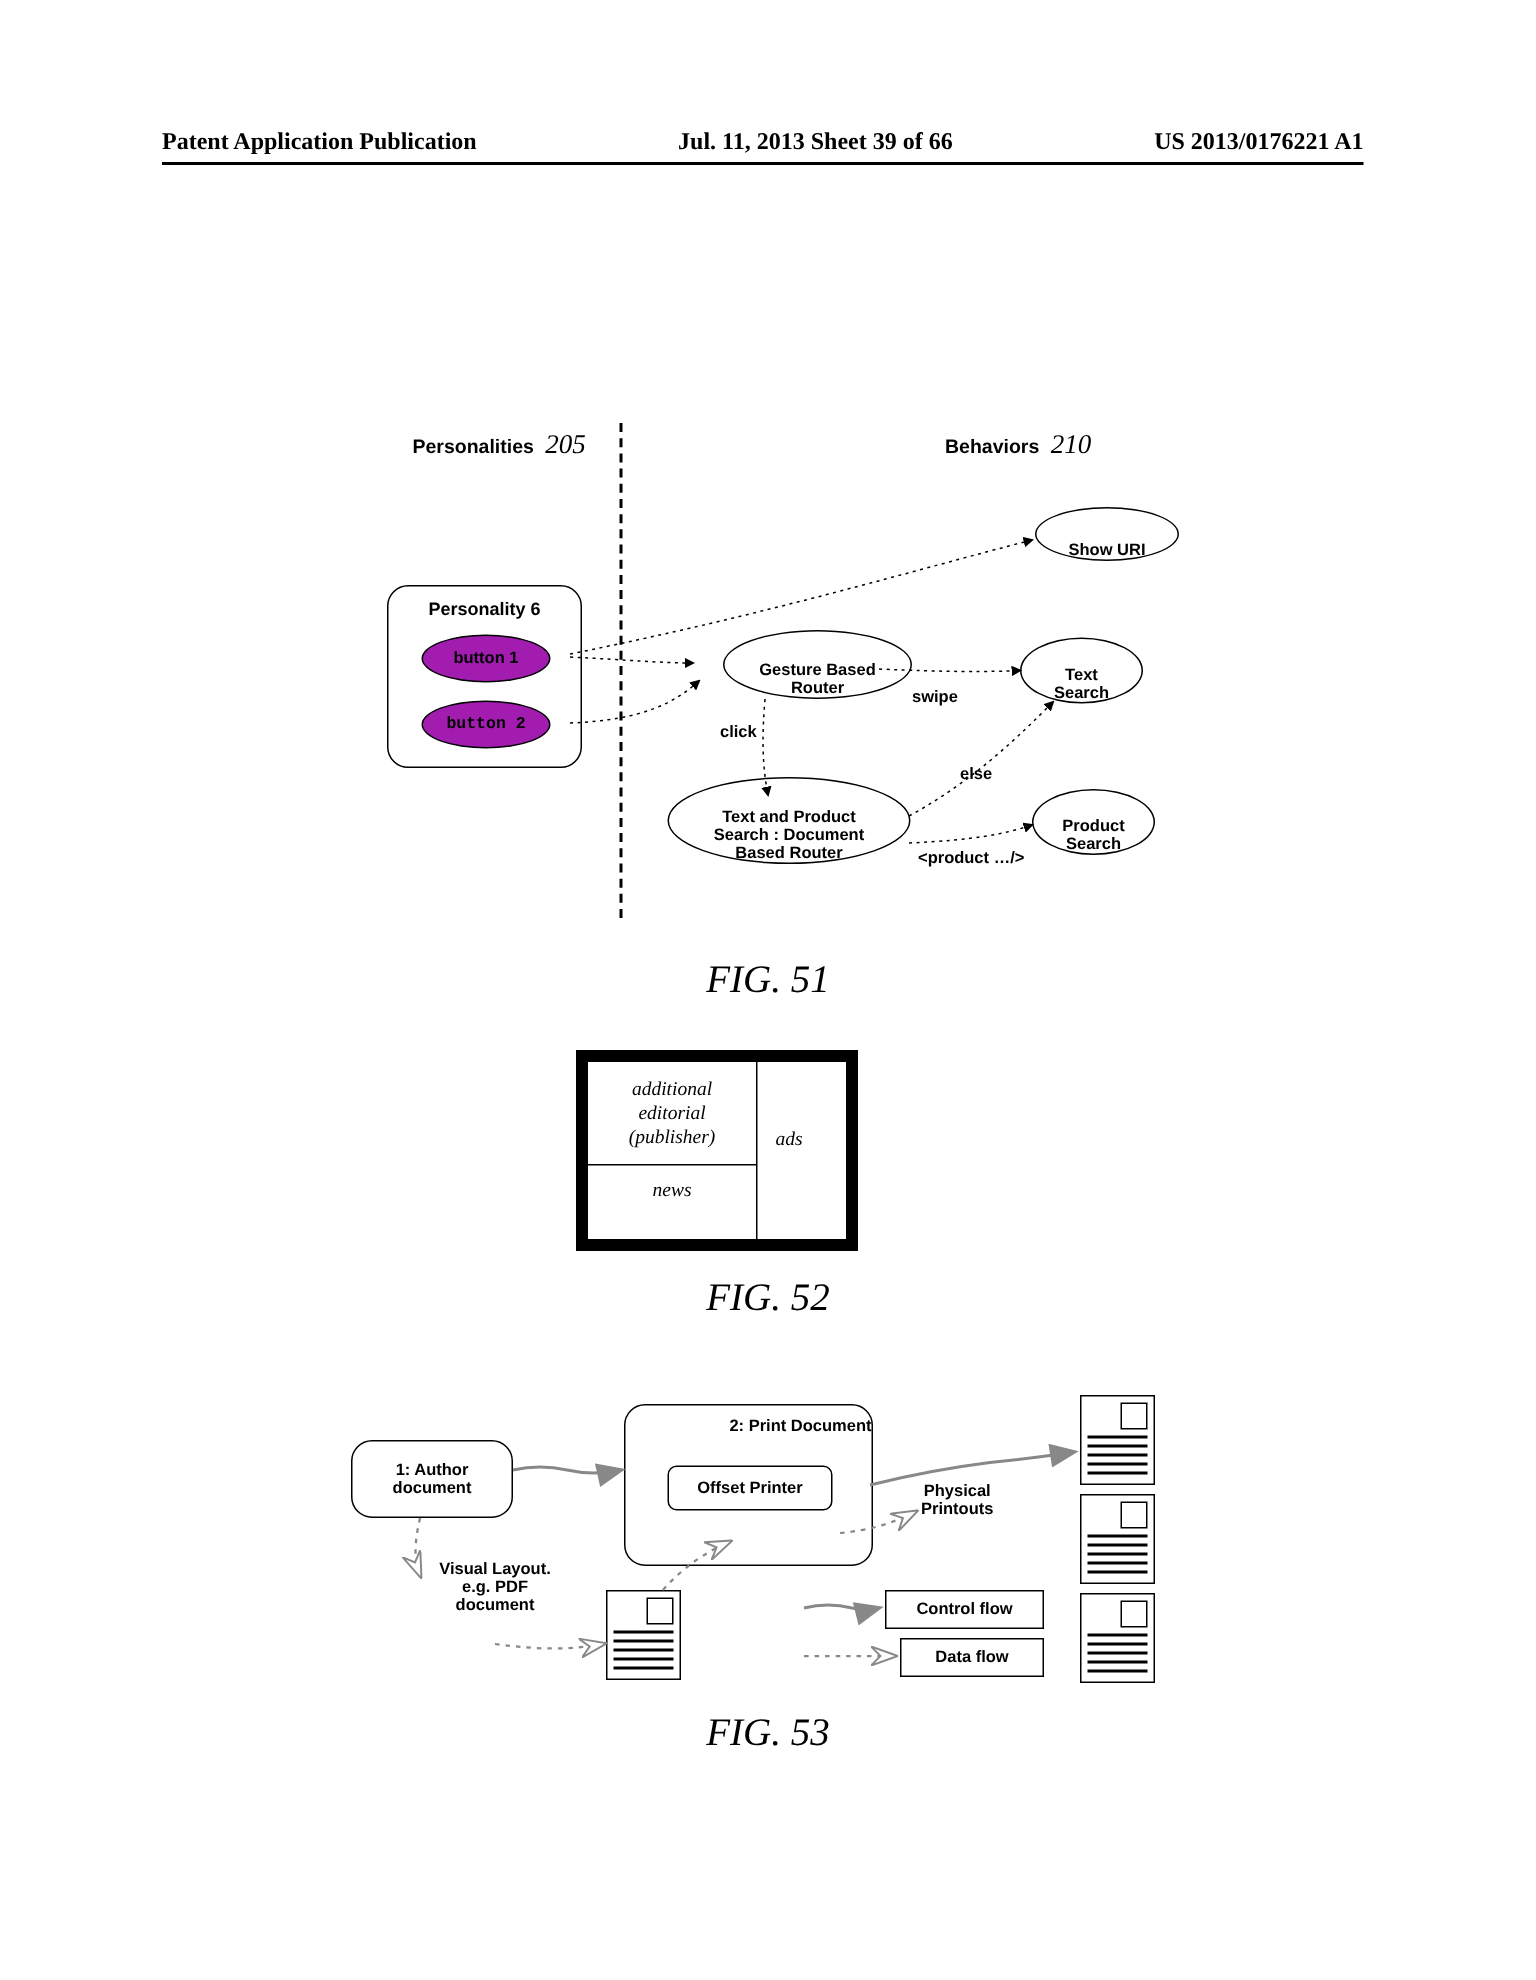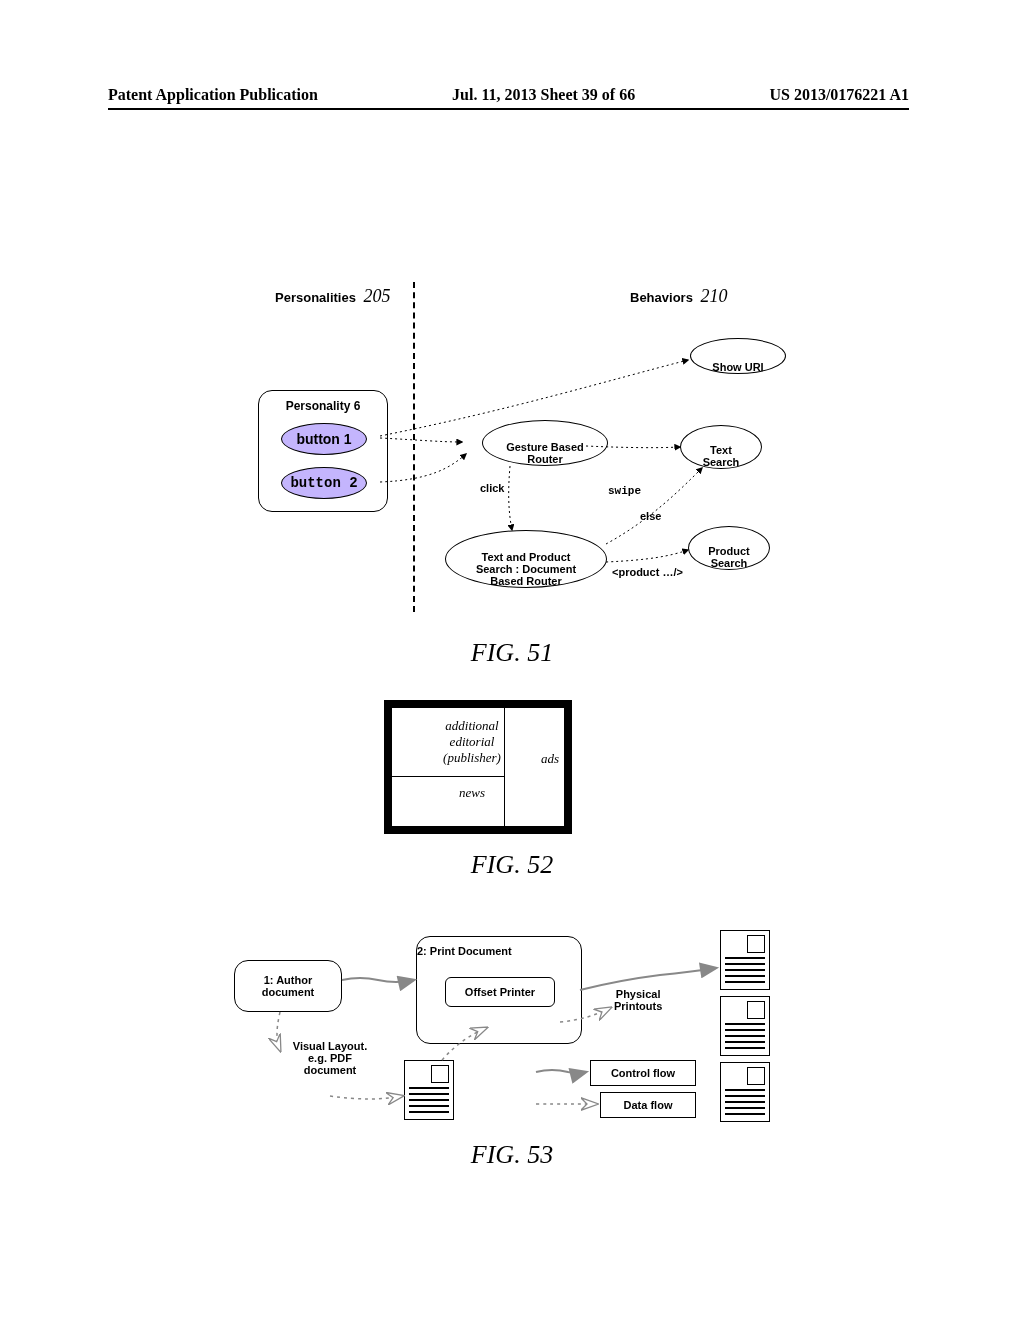--- a/index.html
+++ b/index.html
@@ -59,24 +59,24 @@
     position: absolute;
     border: 1.5px solid #000;
     border-radius: 14px;
     background: #fff;
   }
   .small-oval {
     position: absolute;
     border: 1.5px solid #000;
     border-radius: 50% / 50%;
     display:flex; align-items:center; justify-content:center;
-    font-size: 14px;
+    font-size: 11px;
     font-family: Arial, sans-serif;
     font-weight: bold;
-    background:#c4b5fd;
+    background:#a21caf;
   }
   .small-label {
     position:absolute;
     font-size: 11px;
     font-family: Arial, sans-serif;
     font-weight: bold;
   }
   .bordered {
     border: 1.5px solid #000;
     background:#fff;
@@ -97,21 +97,20 @@
     border: 8px solid #000;
     background:#fff;
   }
   .fig52-cell {
     position:absolute;
     font-family:"Times New Roman", serif;
     font-style: italic;
     font-size: 13px;
     display:flex; align-items:center; justify-content:center;
     text-align:center;
-    padding-left:24px;
   }
   .fig52-div-v { position:absolute; border-left:1.5px solid #000; }
   .fig52-div-h { position:absolute; border-top:1.5px solid #000; }
   
   .mini-page {
     position:absolute;
     border: 1.5px solid #000;
     background:#fff;
     width: 48px; height: 58px;
   }
@@ -155,27 +154,27 @@
     </div>
 </div>
 
 <div class="oval" style="top:338px; left:690px; width:94px; height:34px;">
     <span>Show URI</span>
   </div>
 <div class="oval" style="top:420px; left:482px; width:124px; height:44px; white-space:pre-line;"><span>Gesture Based
 Router</span></div>
 <div class="oval" style="top:425px; left:680px; width:80px; height:42px; white-space:pre-line;"><span>Text
 Search</span></div>
-<div class="oval" style="top:530px; left:445px; width:160px; height:56px; white-space:pre-line;"><span>Text and Product
+<div class="oval" style="top:518px; left:445px; width:160px; height:56px; white-space:pre-line;"><span>Text and Product
 Search : Document
 Based Router</span></div>
 <div class="oval" style="top:526px; left:688px; width:80px; height:42px; white-space:pre-line;"><span>Product
 Search</span></div>
 
-<div class="small-label" style="top:485px; left:608px;font-family:Liberation Mono, monospace;">swipe</div>
+<div class="small-label" style="top:459px; left:608px;">swipe</div>
 <div class="small-label" style="top:482px; left:480px;">click</div>
 <div class="small-label" style="top:510px; left:640px;">else</div>
 <div class="small-label" style="top:566px; left:612px;">&lt;product …/&gt;</div>
 
 <svg class="abs" style="top:280px; left:250px; width:560px; height:330px; pointer-events:none;">
   <defs>
     <marker id="ah" viewBox="0 0 10 10" refX="8" refY="5" markerWidth="7" markerHeight="7" orient="auto">
       <path d="M0,0 L10,5 L0,10 z" fill="#000"></path>
     </marker>
   </defs>
@@ -205,21 +204,21 @@
 (publisher)</div>
   <div class="fig52-cell" style="top:68px; left:0; width:112px; height:34px;">news</div>
   <div class="fig52-cell" style="top:0; left:112px; width:44px; height:102px;">ads</div>
 </div>
 <div class="fig-label" style="top:850px;">FIG. 52</div>
 
 <div class="rbox" style="top:960px; left:234px; width:106px; height:50px; display:flex; align-items:center; justify-content:center; font-family:Arial; font-size:11px; font-weight:bold; text-align:center; white-space:pre-line;"><span>1: Author
 document</span></div>
 
 <div class="rbox" style="top:936px; left:416px; width:164px; height:106px;">
-  <div class="abs" style="top:8px; left:0; right:0; text-align:left; font-family:Arial; font-size:11px; font-weight:bold;">2: Print Document</div>
+  <div class="abs" style="top:8px; left:0; right:0; text-align:right; font-family:Arial; font-size:11px; font-weight:bold;">2: Print Document</div>
   <div class="bordered" style="top:40px; left:28px; width:108px; height:28px; border-radius:6px;">Offset Printer</div>
 </div>
 
 <div class="small-label" style="top:988px; left:614px; white-space:pre-line; text-align:center;">Physical
 Printouts</div>
 
 <div class="abs small-label" style="top:1040px; left:270px; width:120px; text-align:center; white-space:pre-line;">Visual Layout.
 e.g. PDF
 document</div>
 

